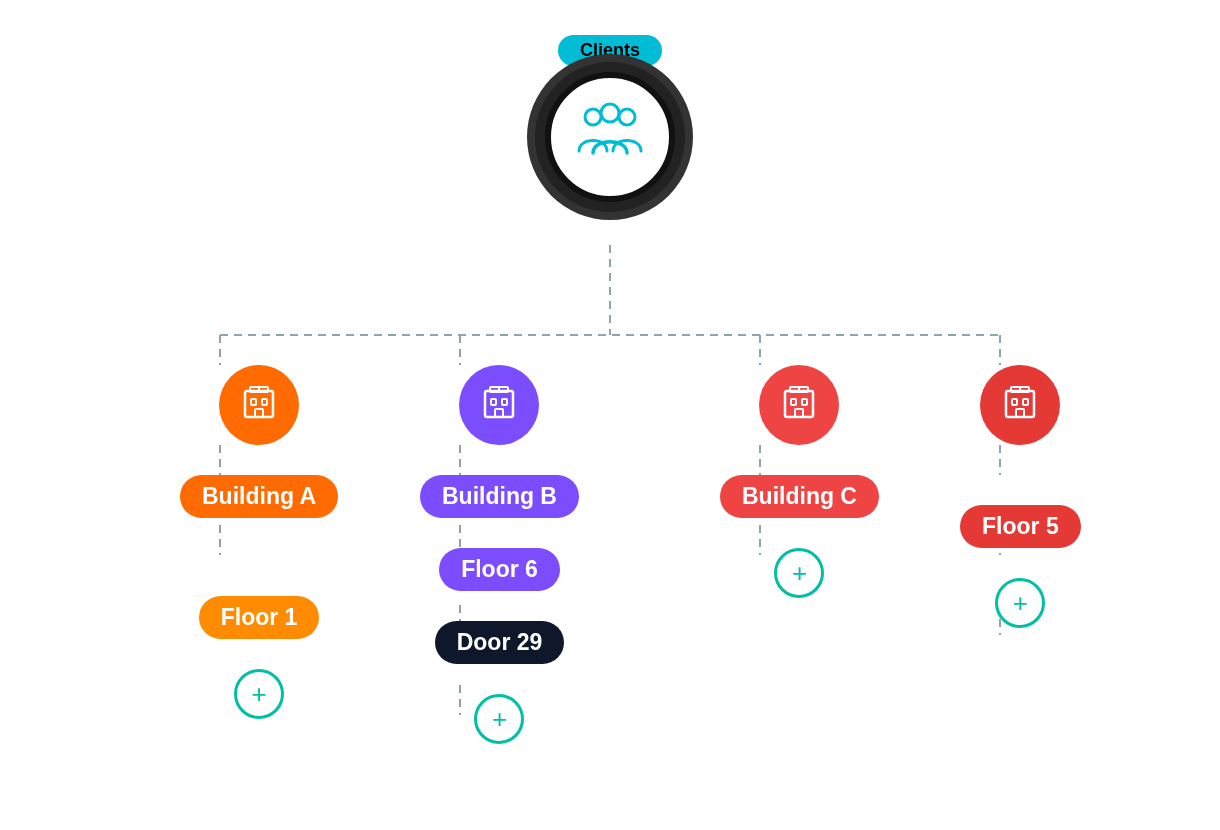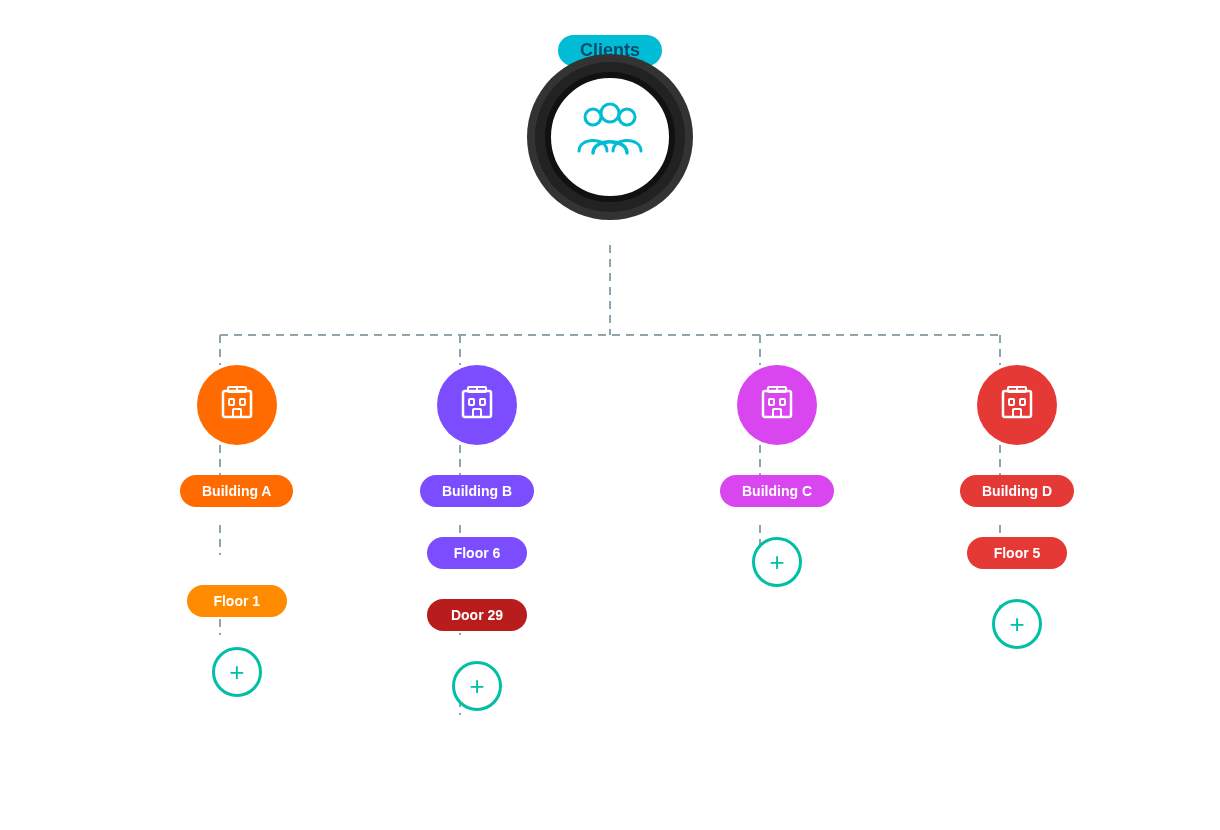--- a/index.html
+++ b/index.html
@@ -35,21 +35,21 @@
       top: 10px;
       left: 50%;
       transform: translateX(-50%);
       display: flex;
       flex-direction: column;
       align-items: center;
     }
 
     .root-label {
       background: #00bcd4;
-      color: #0c4a6e;
+      color: #000000;
       font-weight: 700;
       font-size: 18px;
       border-radius: 20px;
       padding: 5px 22px;
       margin-bottom: 6px;
       white-space: nowrap;
     }
 
     .root-circle {
       width: 130px;
@@ -73,21 +73,21 @@
       height: 80px;
       border-radius: 50%;
       display: flex;
       align-items: center;
       justify-content: center;
     }
 
     .pill {
       border-radius: 30px;
       padding: 8px 22px;
-      font-size: 14px;
+      font-size: 23px;
       font-weight: 700;
       color: #fff;
       white-space: nowrap;
       display: inline-flex;
       align-items: center;
       justify-content: center;
       min-width: 100px;
     }
 
     .plus-circle {
@@ -102,21 +102,21 @@
       font-size: 26px;
       color: #00bfa5;
       font-weight: 300;
       cursor: pointer;
     }
 
     
     .orange { background: #ff6b00; }
     .orange-light { background: #ff8c00; margin-top: 48px; }
     .purple { background: #7c4dff; }
-    .yellow { background: #d946ef; }
+    .yellow { background: #ef4444; }
     .red { background: #e53935; }
   </style>
 </head>
 <body>
 
 <div class="diagram">
 
   <svg class="connector-lines">
 
     <line x1="160" y1="310" x2="940" y2="310" stroke="#90a4ae" stroke-width="2" stroke-dasharray="8,6"></line>
@@ -203,21 +203,21 @@
           <line x1="22" y1="10" x2="22" y2="6" stroke="white" stroke-width="2" stroke-linecap="round"></line>
           <rect x="13" y="6" width="18" height="5" rx="1" stroke="white" stroke-width="2" fill="none"></rect>
         </svg>
       </span>
     </div>
     <div style="height:30px;"></div>
     <div class="pill purple">Building B</div>
     <div style="height:30px;"></div>
     <div class="pill purple">Floor 6</div>
     <div style="height:30px;"></div>
-    <div class="pill purple" style="background:#b91c1c;">Door 29</div>
+    <div class="pill purple" style="background:#0f172a;">Door 29</div>
     <div style="height:30px;"></div>
     <div class="plus-circle">+</div>
   </div>
 
   <div style="position:absolute; top:340px; left:660px; display:flex; flex-direction:column; align-items:center; gap:0;">
     <div class="building-circle yellow">
       <span>
         <svg width="44" height="44" viewBox="0 0 44 44" fill="none">
           <rect x="8" y="10" width="28" height="26" rx="2" stroke="white" stroke-width="2.5" fill="none"></rect>
           <rect x="14" y="18" width="5" height="6" rx="1" stroke="white" stroke-width="2" fill="none"></rect>
@@ -241,20 +241,19 @@
           <rect x="8" y="10" width="28" height="26" rx="2" stroke="white" stroke-width="2.5" fill="none"></rect>
           <rect x="14" y="18" width="5" height="6" rx="1" stroke="white" stroke-width="2" fill="none"></rect>
           <rect x="25" y="18" width="5" height="6" rx="1" stroke="white" stroke-width="2" fill="none"></rect>
           <rect x="18" y="28" width="8" height="8" rx="1" stroke="white" stroke-width="2" fill="none"></rect>
           <line x1="22" y1="10" x2="22" y2="6" stroke="white" stroke-width="2" stroke-linecap="round"></line>
           <rect x="13" y="6" width="18" height="5" rx="1" stroke="white" stroke-width="2" fill="none"></rect>
         </svg>
       </span>
     </div>
     <div style="height:30px;"></div>
-    <div class="pill red">Building D</div>
     <div style="height:30px;"></div>
     <div class="pill red">Floor 5</div>
     <div style="height:30px;"></div>
     <div class="plus-circle">+</div>
   </div>
 
 </div>
 
 </body></html>

